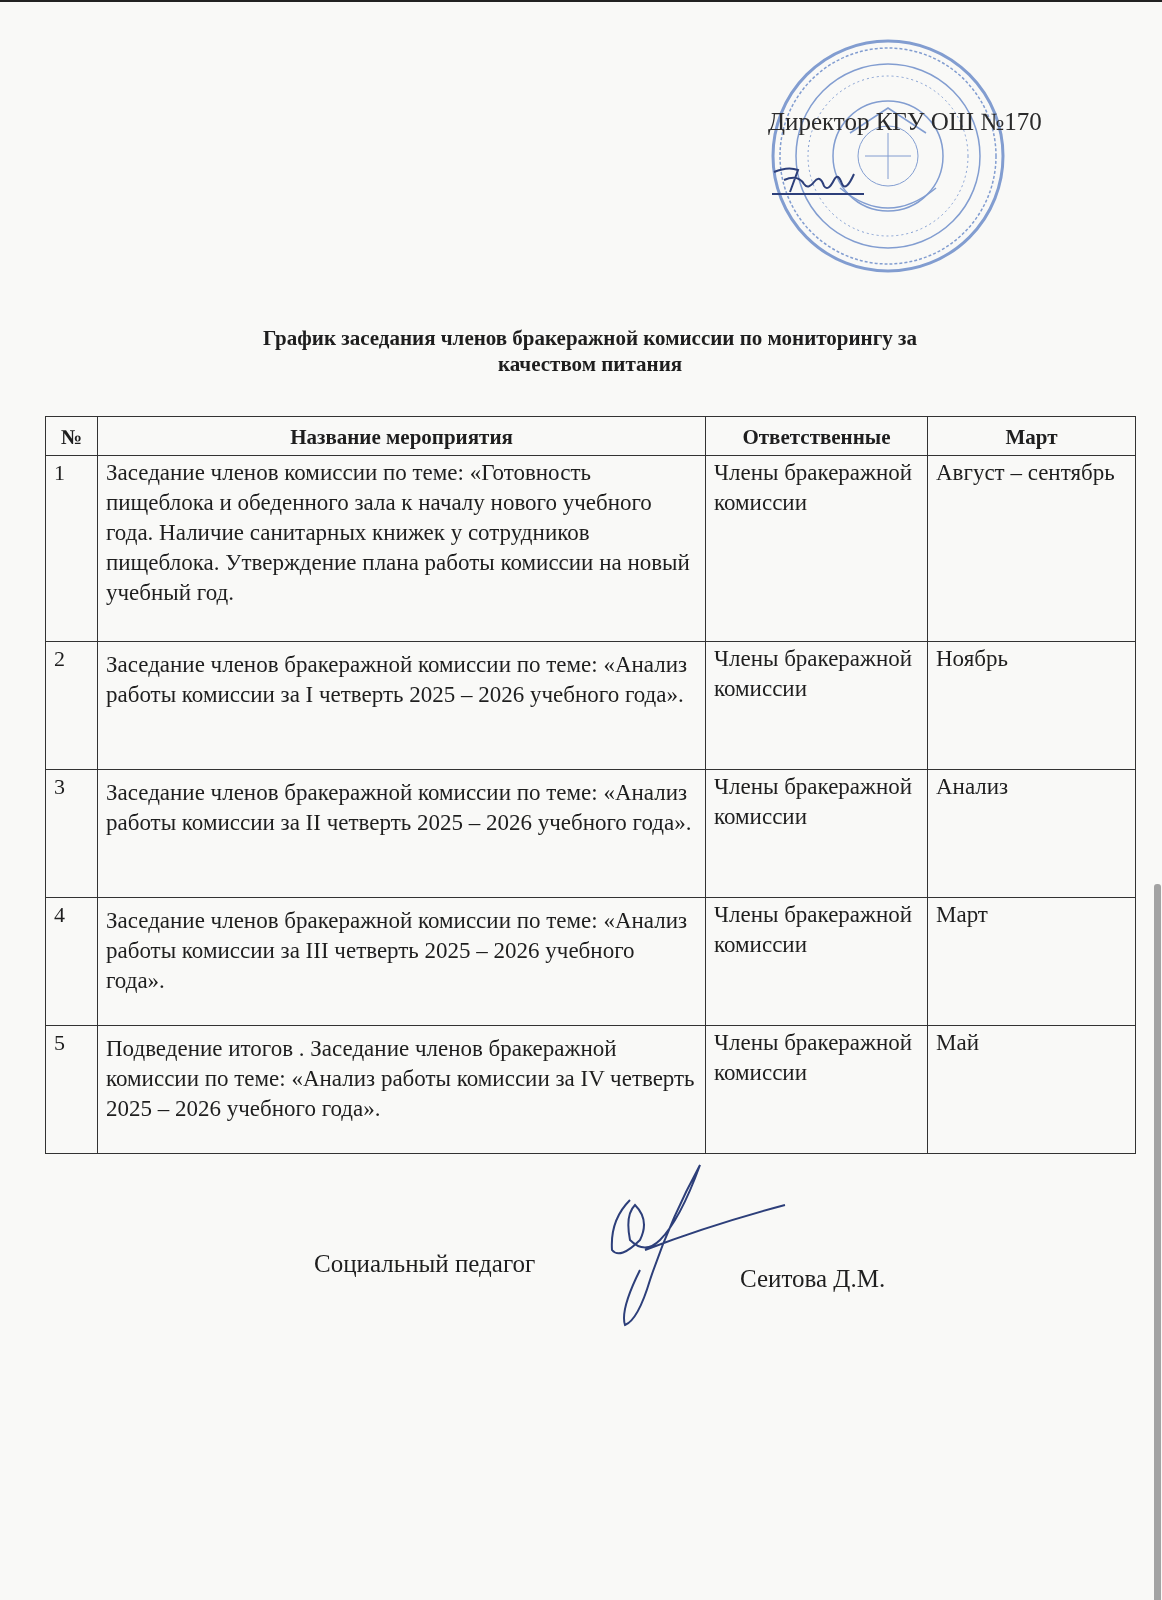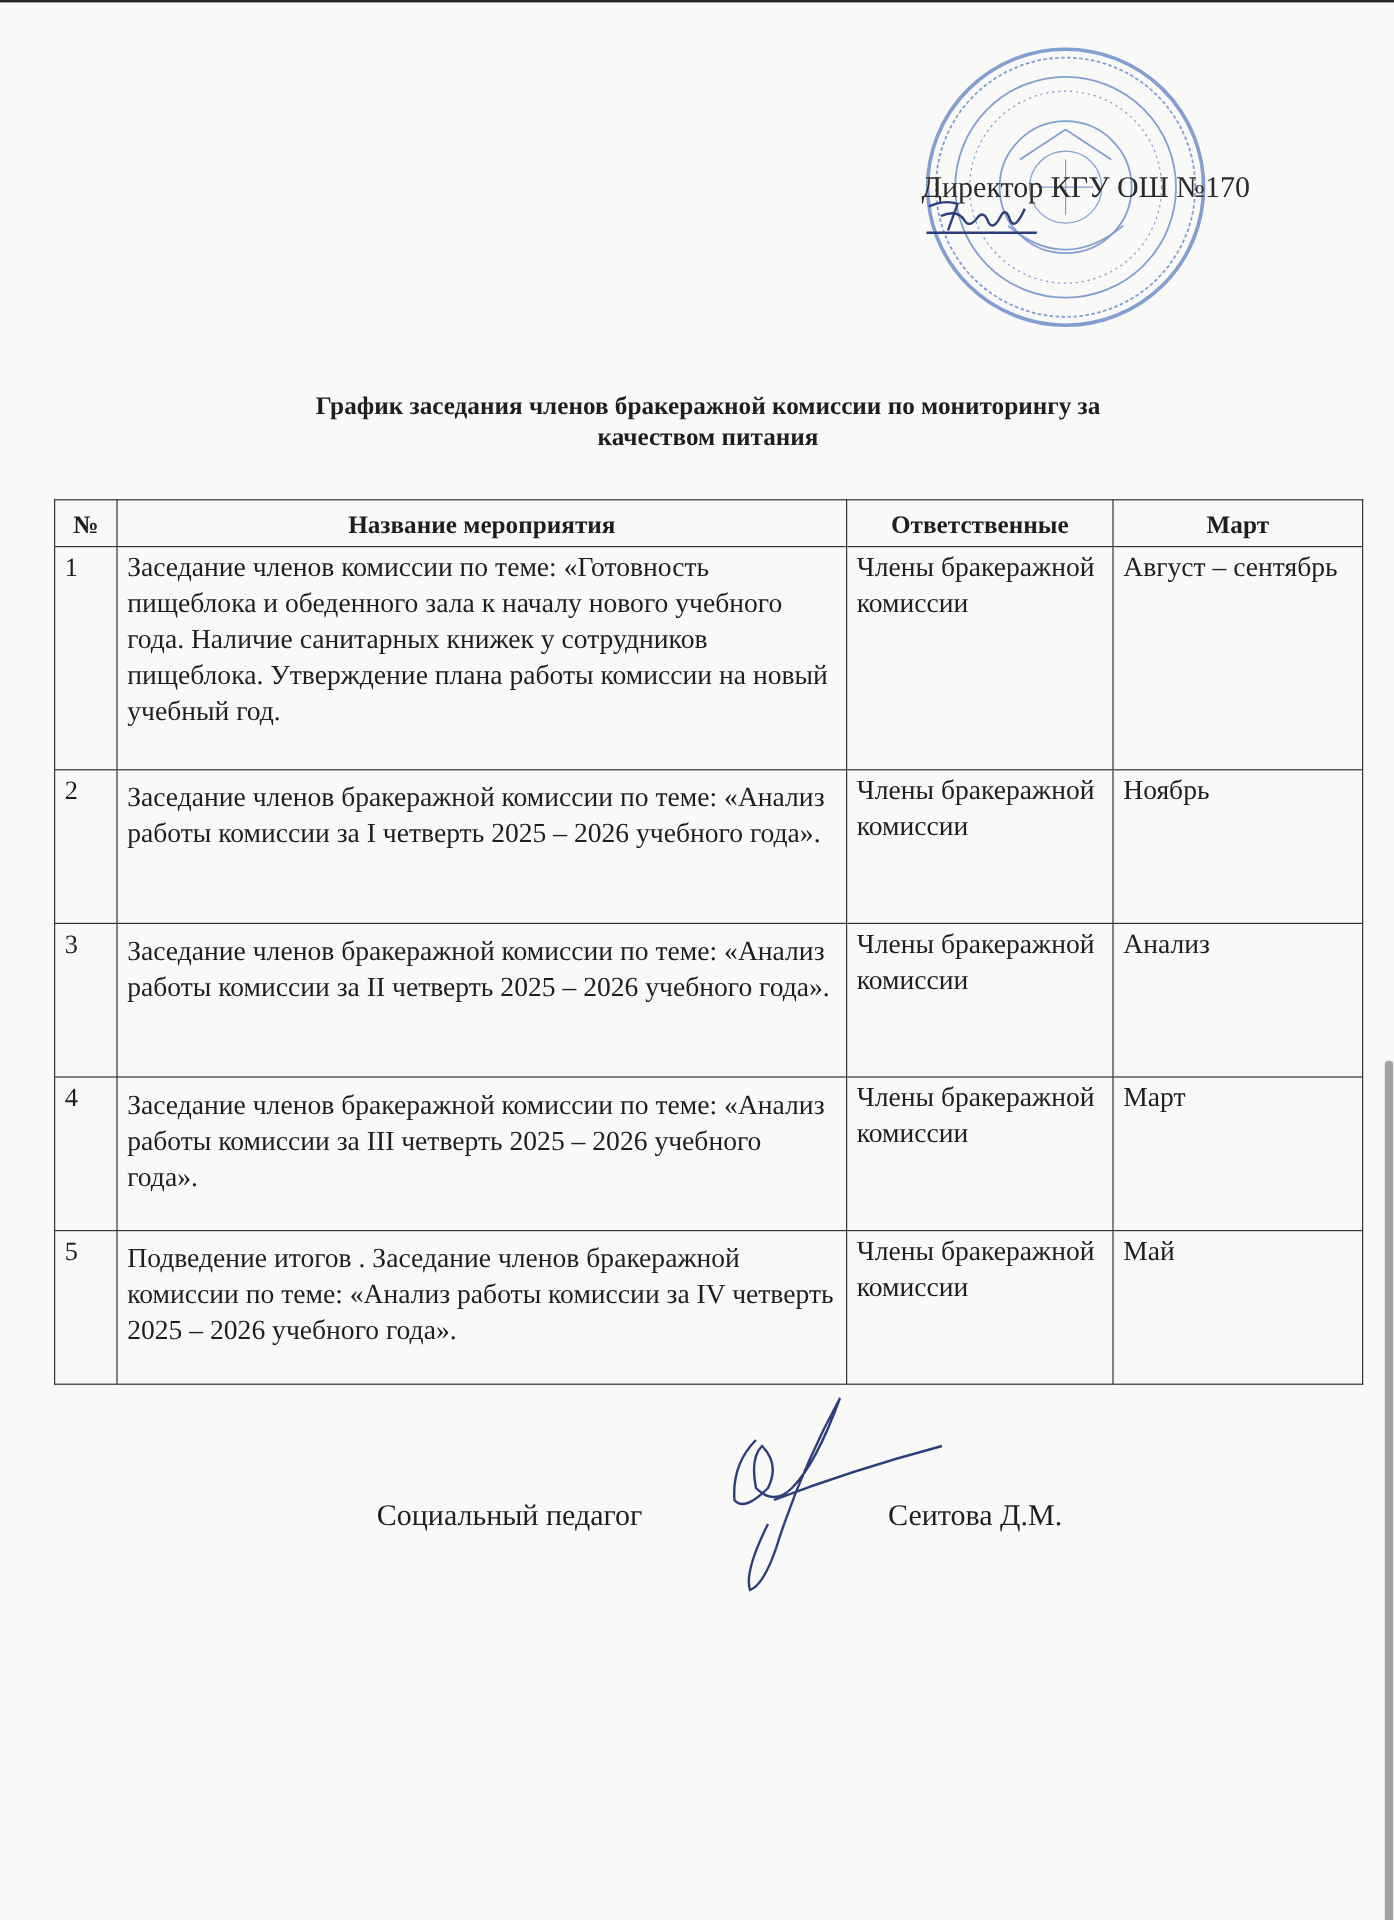--- a/index.html
+++ b/index.html
@@ -9,21 +9,21 @@
     font-family:"Liberation Serif", "DejaVu Serif", serif;
     color:#1e1e1e;
   }
   .top-edge { position:absolute; left:0; top:0; width:1162px; height:2px; background:#222; }
   .scrollbar { position:absolute; left:1154px; top:884px; width:7px; height:716px; background:#a3a3a3; border-radius:3px 3px 0 0; }
 
   
   .stamp { position:absolute; left:770px; top:38px; width:236px; height:236px; }
   .approval { position:absolute; left:760px; top:108px; width:320px; font-size:25px; line-height:28px; color:#2a2a2a; }
   .approval .l1 { padding-left:88px; }
-  .approval .l2 { padding-left:8px;margin-top:35px; }
+  .approval .l2 { padding-left:8px; }
   .approval .l3 { padding-left:100px; }
   .approval .sig { position:absolute; left:8px; top:56px; width:100px; height:34px; }
 
   .title { position:absolute; left:120px; top:295px; width:940px; text-align:center;
     font-weight:bold; font-size:21px; line-height:26px; color:#1e1e1e;
     font-family:"Liberation Serif", serif;margin-top:30px; }
 
   table.schedule { position:absolute; left:45px; top:416px; width:1090px; border-collapse:collapse; table-layout:fixed;
     font-size:23px; line-height:30px; }
   table.schedule td, table.schedule th { border:1.5px solid #333; vertical-align:top; padding:2px 8px 0 8px; }
@@ -33,21 +33,21 @@
   table.schedule col.c3 { width:222px; }
   table.schedule col.c4 { width:208px; }
   td.num { padding-left:6px; font-size:22px; }
   tr.r1 td { height:183px; }
   tr.rn td { height:125px; }
   td.event span { display:block; padding-top:6px; }
   tr.r1 td.event span { padding-top:0; }
 
   .footer { position:absolute; top:1250px; left:0; width:1162px; font-size:25px; }
   .footer .role { position:absolute; left:314px; top:0; }
-  .footer .name { position:absolute; left:740px; top:0; }
+  .footer .name { position:absolute; left:740px; top:15px; }
   .footer .sig2 { position:absolute; left:590px; top:-90px; width:200px; height:170px; }
 </style>
 </head>
 <body>
 
 <div class="top-edge"></div>
 
 <svg class="stamp" viewBox="0 0 236 236">
   <g fill="none" stroke="#5b7fc4" opacity="0.75">
     <circle cx="118" cy="118" r="115" stroke-width="3"></circle>

